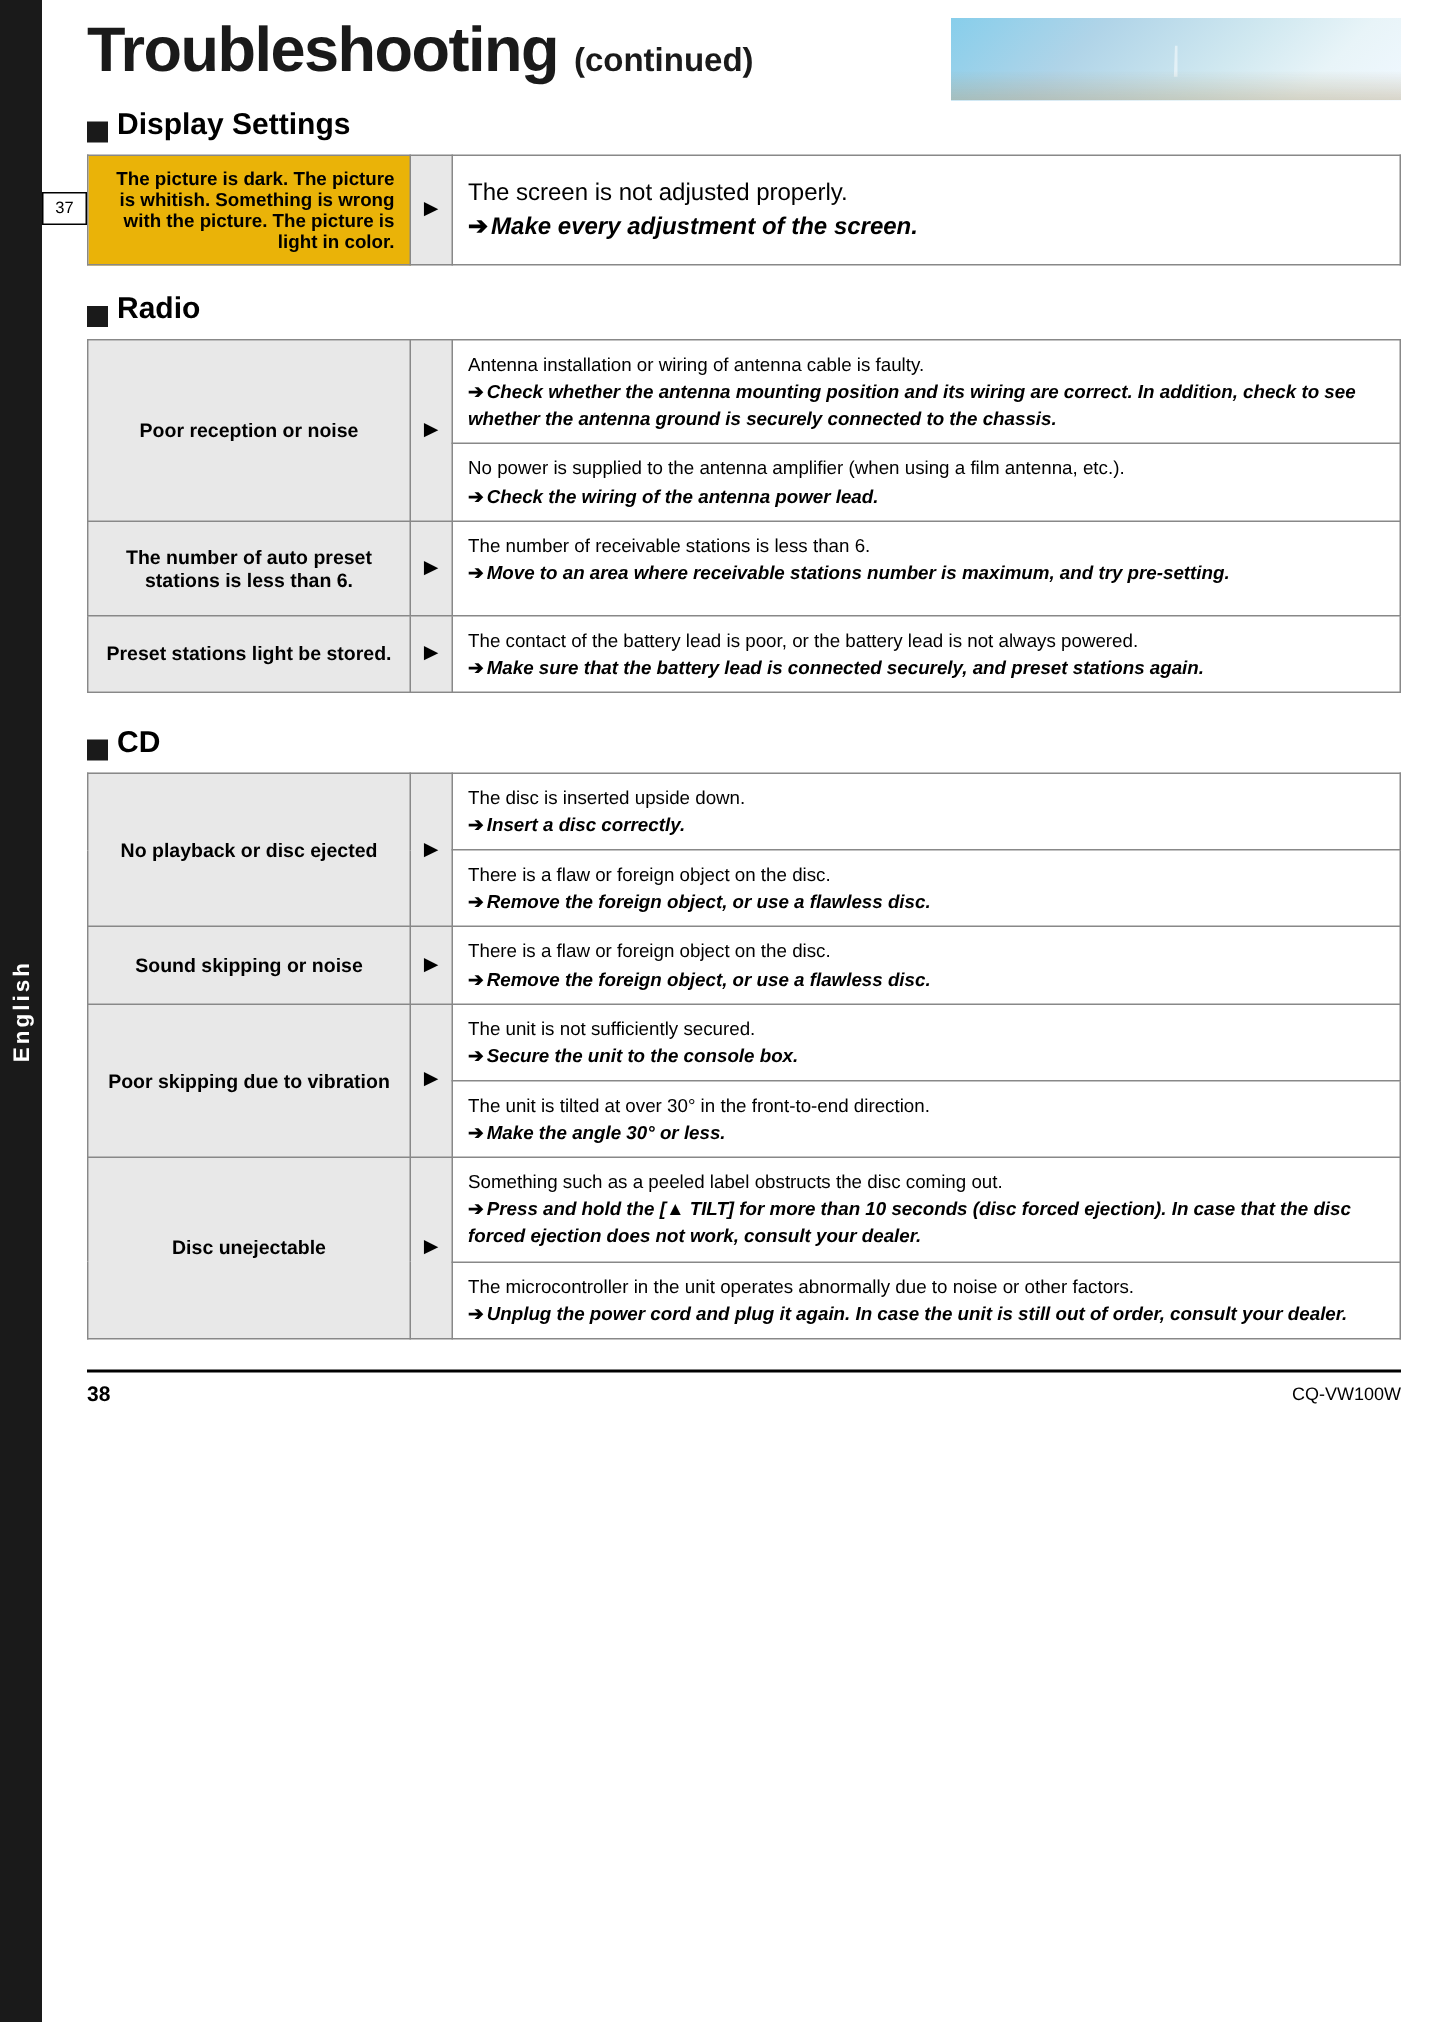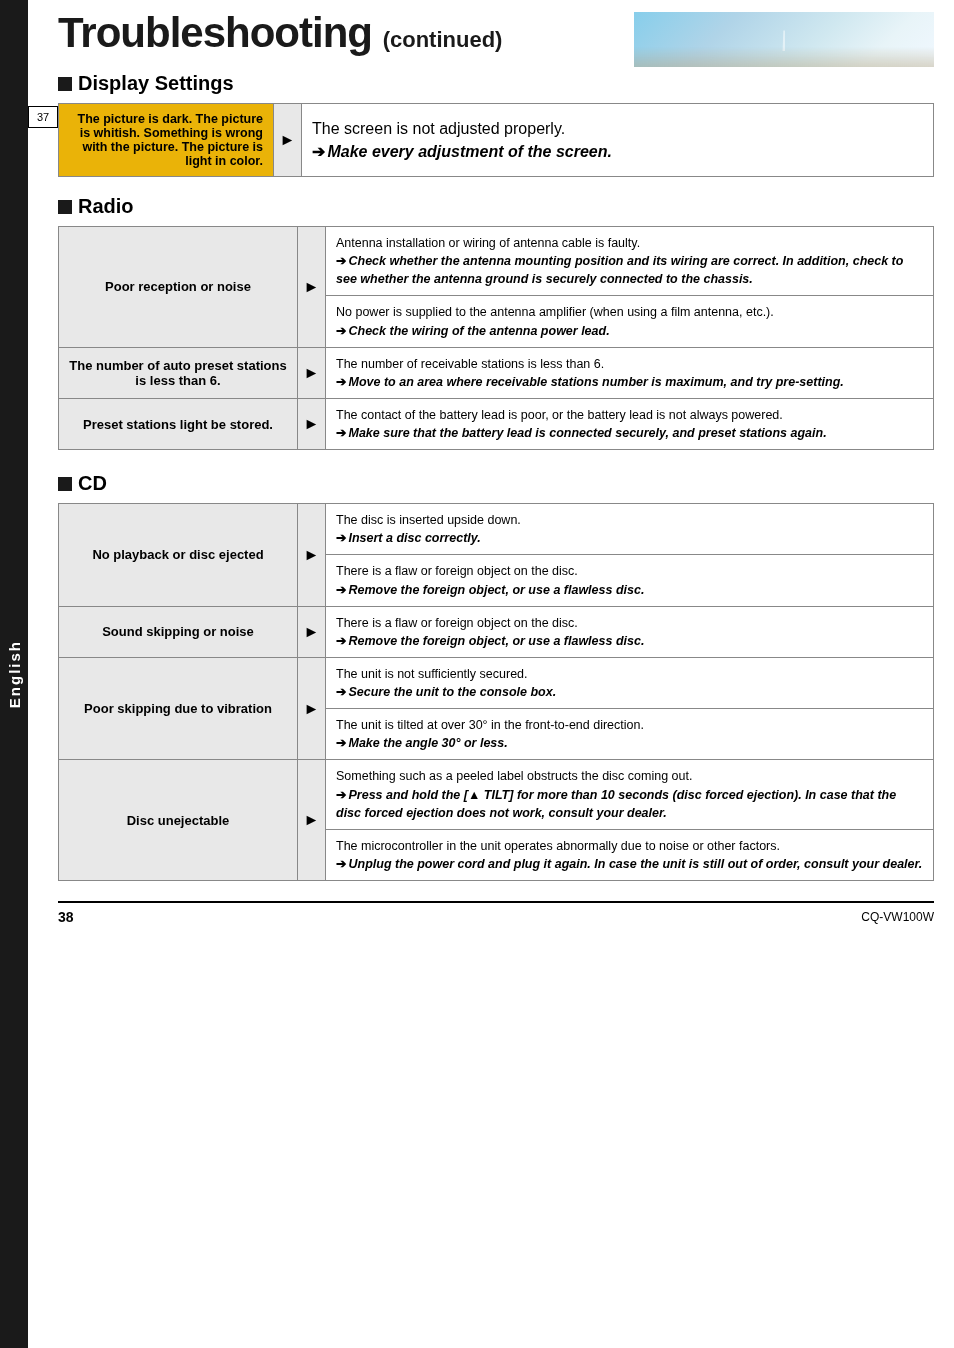--- a/index.html
+++ b/index.html
@@ -33,21 +33,21 @@
       writing-mode: vertical-rl;
       text-orientation: mixed;
       transform: rotate(180deg);
       letter-spacing: 2px;
     }
 
     
     .page-badge {
       position: absolute;
       left: 28px;
-      top: 106px;
+      top: 128px;
       width: 30px;
       height: 22px;
       border: 1.5px solid #000;
       display: flex;
       align-items: center;
       justify-content: center;
       font-size: 11px;
     }
 
     
@@ -101,21 +101,21 @@
     }
     h1.main-title span.continued {
       font-size: 22px;
       font-weight: bold;
       letter-spacing: 0;
     }
 
     
     .section-header {
       display: flex;
-      align-items: center;
+      align-items: flex-end;
       margin-top: 18px;
       margin-bottom: 8px;
     }
     .section-square {
       width: 14px;
       height: 14px;
       background: #1a1a1a;
       margin-right: 6px;
       flex-shrink: 0;
     }
@@ -128,26 +128,26 @@
     .trouble-table {
       width: 100%;
       border-collapse: collapse;
     }
     .trouble-table td {
       border: 1px solid #888;
       padding: 0;
       vertical-align: middle;
     }
     .trouble-table .symptom-cell {
-      width: 239px;
+      width: 215px;
       background: #e8e8e8;
       text-align: center;
       font-weight: bold;
       font-size: 13px;
-      padding: 4px 10px;
+      padding: 16px 10px;
       vertical-align: middle;
     }
     .trouble-table .arrow-cell {
       width: 28px;
       text-align: center;
       background: #e8e8e8;
       font-size: 16px;
       vertical-align: middle;
       padding: 0 4px;
     }

